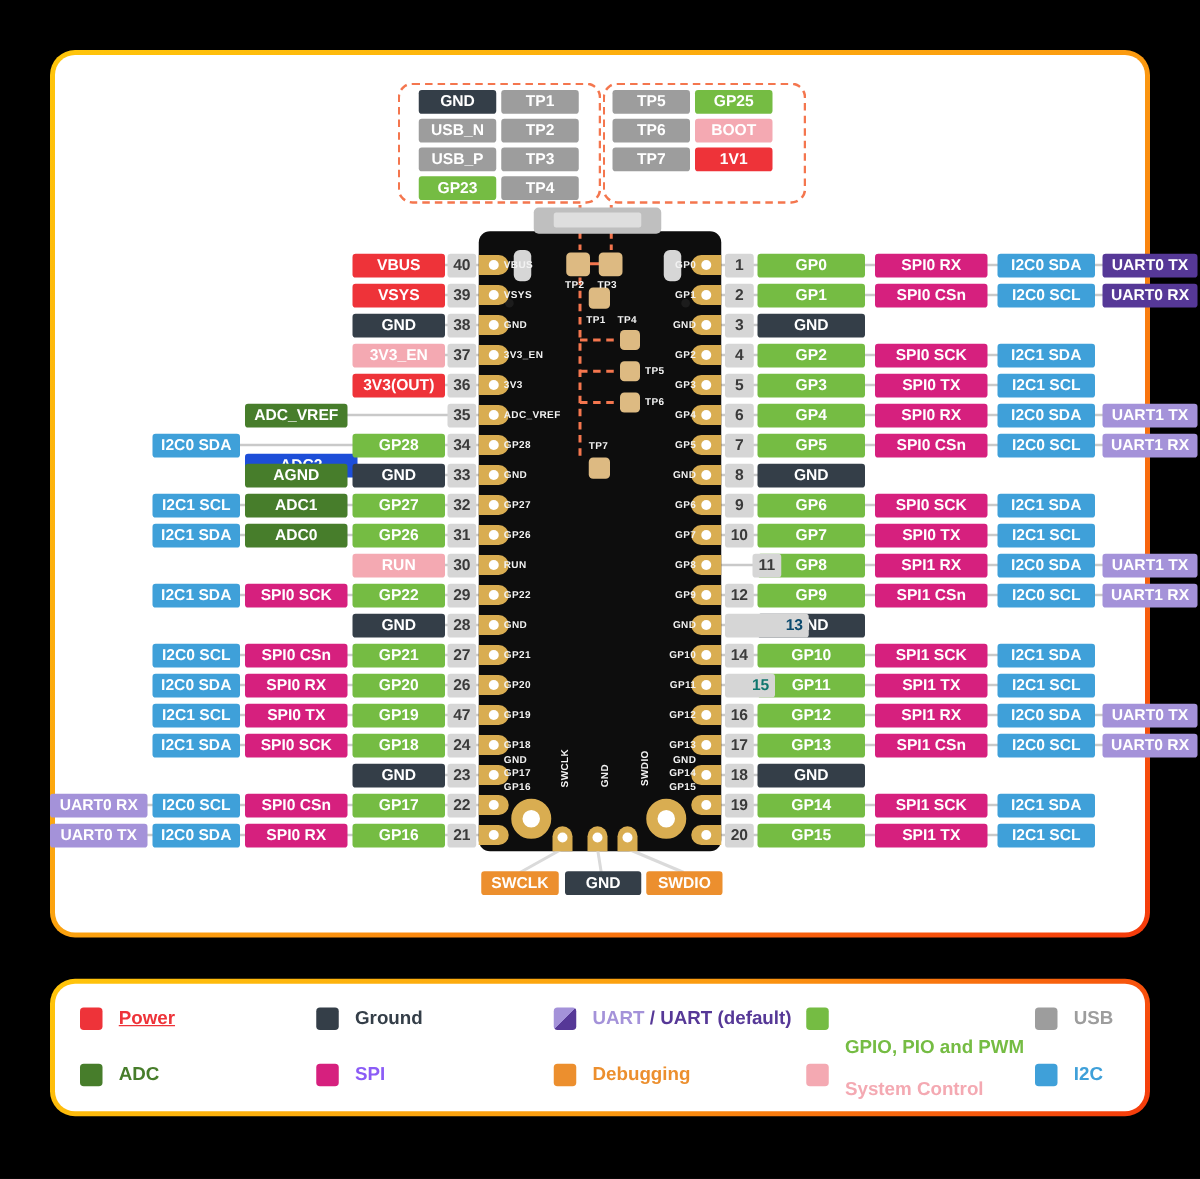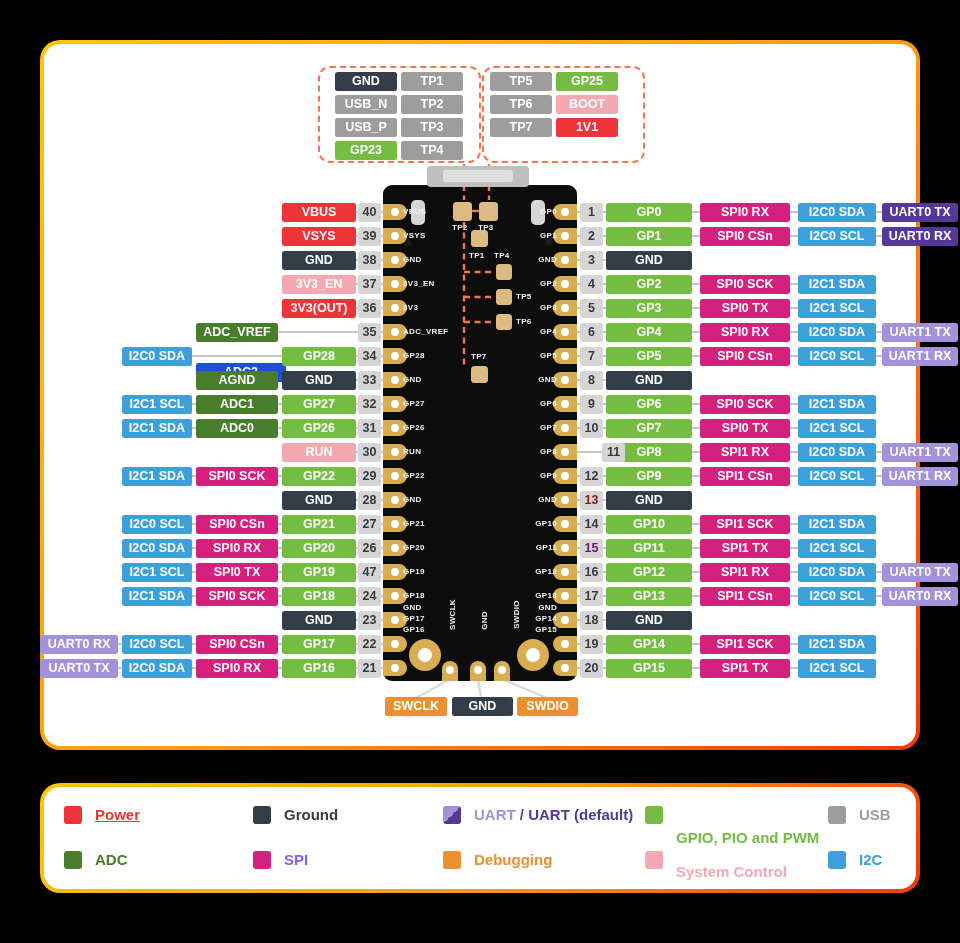--- a/index.html
+++ b/index.html
@@ -294,35 +294,35 @@
     <div class="rowline" style="left: 573px; top: 475px; width: 381px; background: rgb(201, 201, 201);"></div>
     <div class="badge" style="left: 606px; top: 466.5px; width: 86px; background: rgb(117, 188, 67);">GP9</div>
     <div class="badge" style="left: 700px; top: 466.5px; width: 90px; background: rgb(214, 32, 126);">SPI1 CSn</div>
     <div class="badge" style="left: 798px; top: 466.5px; width: 78px; background: rgb(63, 160, 217);">I2C0 SCL</div>
     <div class="badge" style="left: 882px; top: 466.5px; width: 76px; background: rgb(164, 146, 217);">UART1 RX</div>
     <div class="numbox" style="left: 580px; top: 466.5px; background: rgb(214, 214, 214); color: rgb(58, 58, 58);">12</div>
     <div class="cast" style="left: 553px; top: 468px; width: 24px; height: 16px; background: rgb(217, 173, 81); border-radius: 8px 0px 0px 8px;"></div>
     <div class="hole" style="left: 561px; top: 472px; width: 8px; height: 8px;"></div>
     <div class="rowline" style="left: 573px; top: 499px; width: 115px; background: rgb(201, 201, 201);"></div>
     <div class="badge" style="left: 606px; top: 490.5px; width: 86px; background: rgb(52, 62, 72);">GND</div>
-    <div class="numbox" style="left: 580px; top: 490.5px; background: rgb(214, 214, 214); color: #7f1d1d;">13</div>
+    <div class="numbox" style="left: 580px; top: 490.5px; background: rgb(214, 214, 214); color: #0c4a6e; padding-left: 44px;">13</div>
     <div class="cast" style="left: 553px; top: 492px; width: 24px; height: 16px; background: rgb(217, 173, 81); border-radius: 8px 0px 0px 8px;"></div>
     <div class="hole" style="left: 561px; top: 496px; width: 8px; height: 8px;"></div>
     <div class="rowline" style="left: 573px; top: 523px; width: 299px; background: rgb(201, 201, 201);"></div>
     <div class="badge" style="left: 606px; top: 514.5px; width: 86px; background: rgb(117, 188, 67);">GP10</div>
     <div class="badge" style="left: 700px; top: 514.5px; width: 90px; background: rgb(214, 32, 126);">SPI1 SCK</div>
     <div class="badge" style="left: 798px; top: 514.5px; width: 78px; background: rgb(63, 160, 217);">I2C1 SDA</div>
     <div class="numbox" style="left: 580px; top: 514.5px; background: rgb(214, 214, 214); color: rgb(58, 58, 58);">14</div>
     <div class="cast" style="left: 553px; top: 516px; width: 24px; height: 16px; background: rgb(217, 173, 81); border-radius: 8px 0px 0px 8px;"></div>
     <div class="hole" style="left: 561px; top: 520px; width: 8px; height: 8px;"></div>
     <div class="rowline" style="left: 573px; top: 547px; width: 299px; background: rgb(201, 201, 201);"></div>
     <div class="badge" style="left: 606px; top: 538.5px; width: 86px; background: rgb(117, 188, 67);">GP11</div>
     <div class="badge" style="left: 700px; top: 538.5px; width: 90px; background: rgb(214, 32, 126);">SPI1 TX</div>
     <div class="badge" style="left: 798px; top: 538.5px; width: 78px; background: rgb(63, 160, 217);">I2C1 SCL</div>
-    <div class="numbox" style="left: 580px; top: 538.5px; background: rgb(214, 214, 214); color: #701a75;">15</div>
+    <div class="numbox" style="left: 580px; top: 538.5px; background: rgb(214, 214, 214); color: #0f766e; padding-left: 17px;">15</div>
     <div class="cast" style="left: 553px; top: 540px; width: 24px; height: 16px; background: rgb(217, 173, 81); border-radius: 8px 0px 0px 8px;"></div>
     <div class="hole" style="left: 561px; top: 544px; width: 8px; height: 8px;"></div>
     <div class="rowline" style="left: 573px; top: 571px; width: 381px; background: rgb(201, 201, 201);"></div>
     <div class="badge" style="left: 606px; top: 562.5px; width: 86px; background: rgb(117, 188, 67);">GP12</div>
     <div class="badge" style="left: 700px; top: 562.5px; width: 90px; background: rgb(214, 32, 126);">SPI1 RX</div>
     <div class="badge" style="left: 798px; top: 562.5px; width: 78px; background: rgb(63, 160, 217);">I2C0 SDA</div>
     <div class="badge" style="left: 882px; top: 562.5px; width: 76px; background: rgb(164, 146, 217);">UART0 TX</div>
     <div class="numbox" style="left: 580px; top: 562.5px; background: rgb(214, 214, 214); color: rgb(58, 58, 58);">16</div>
     <div class="cast" style="left: 553px; top: 564px; width: 24px; height: 16px; background: rgb(217, 173, 81); border-radius: 8px 0px 0px 8px;"></div>
     <div class="hole" style="left: 561px; top: 568px; width: 8px; height: 8px;"></div>

